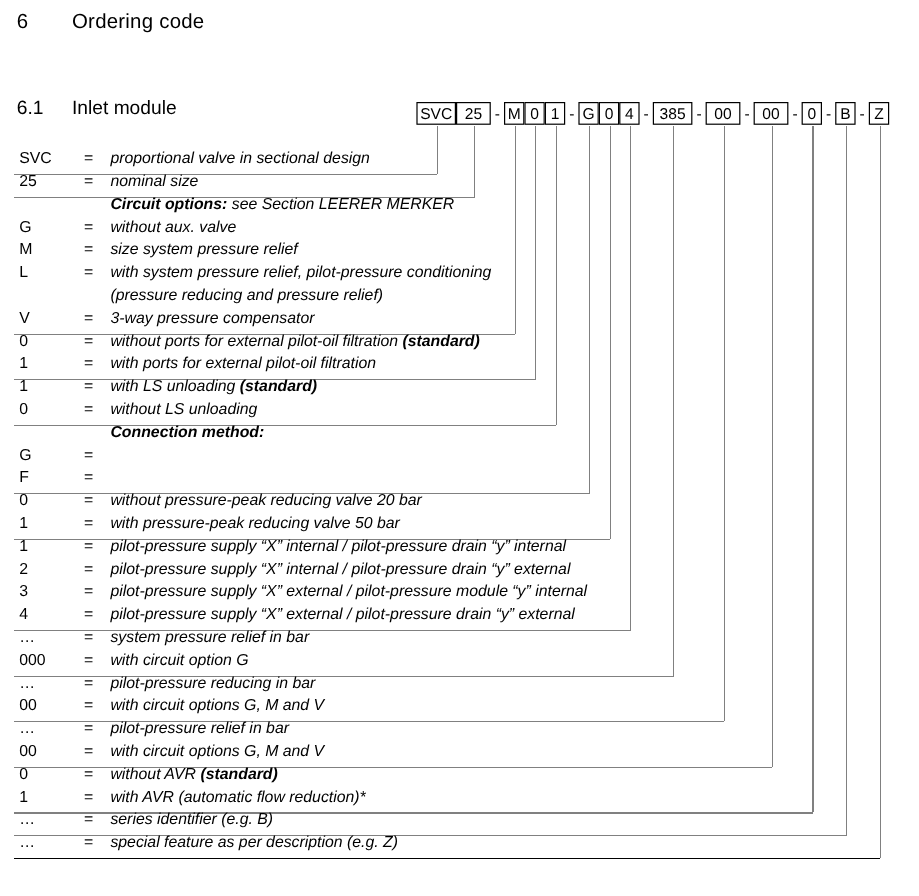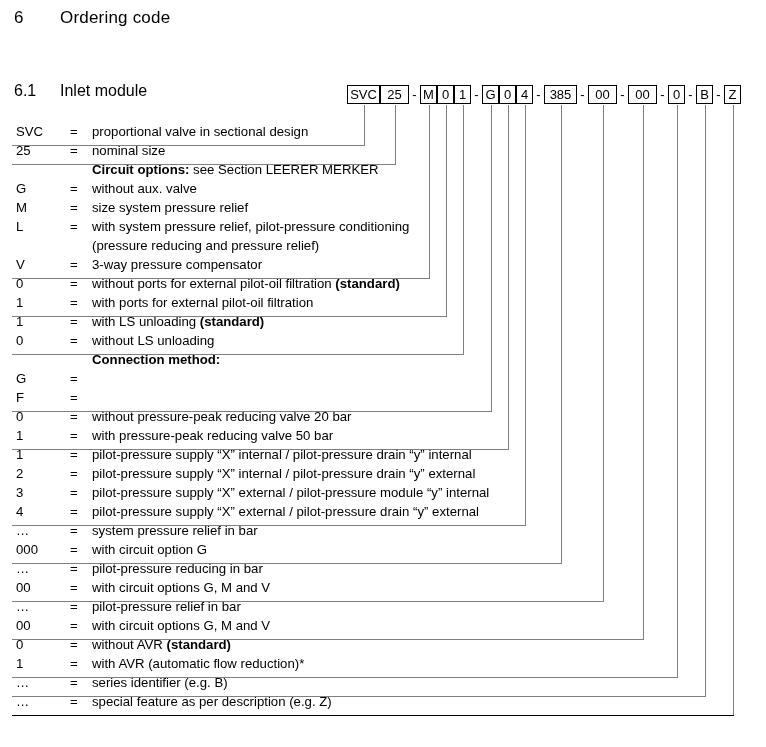--- a/index.html
+++ b/index.html
@@ -92,21 +92,21 @@
   .c-key {
     width: 58px;
     flex: 0 0 58px;
     padding-left: 4px;
     box-sizing: border-box;
   }
   .c-eq {
     width: 22px;
     flex: 0 0 22px;
   }
-  .c-desc { flex: 1 1 auto; }
+  .c-desc { flex: 1 1 auto; font-style: italic; }
   b { font-weight: bold; }
 
   
 
   
   #footnote {
     position: absolute;
     left: 14px;
     top: 712px;
     font-size: 12px;

